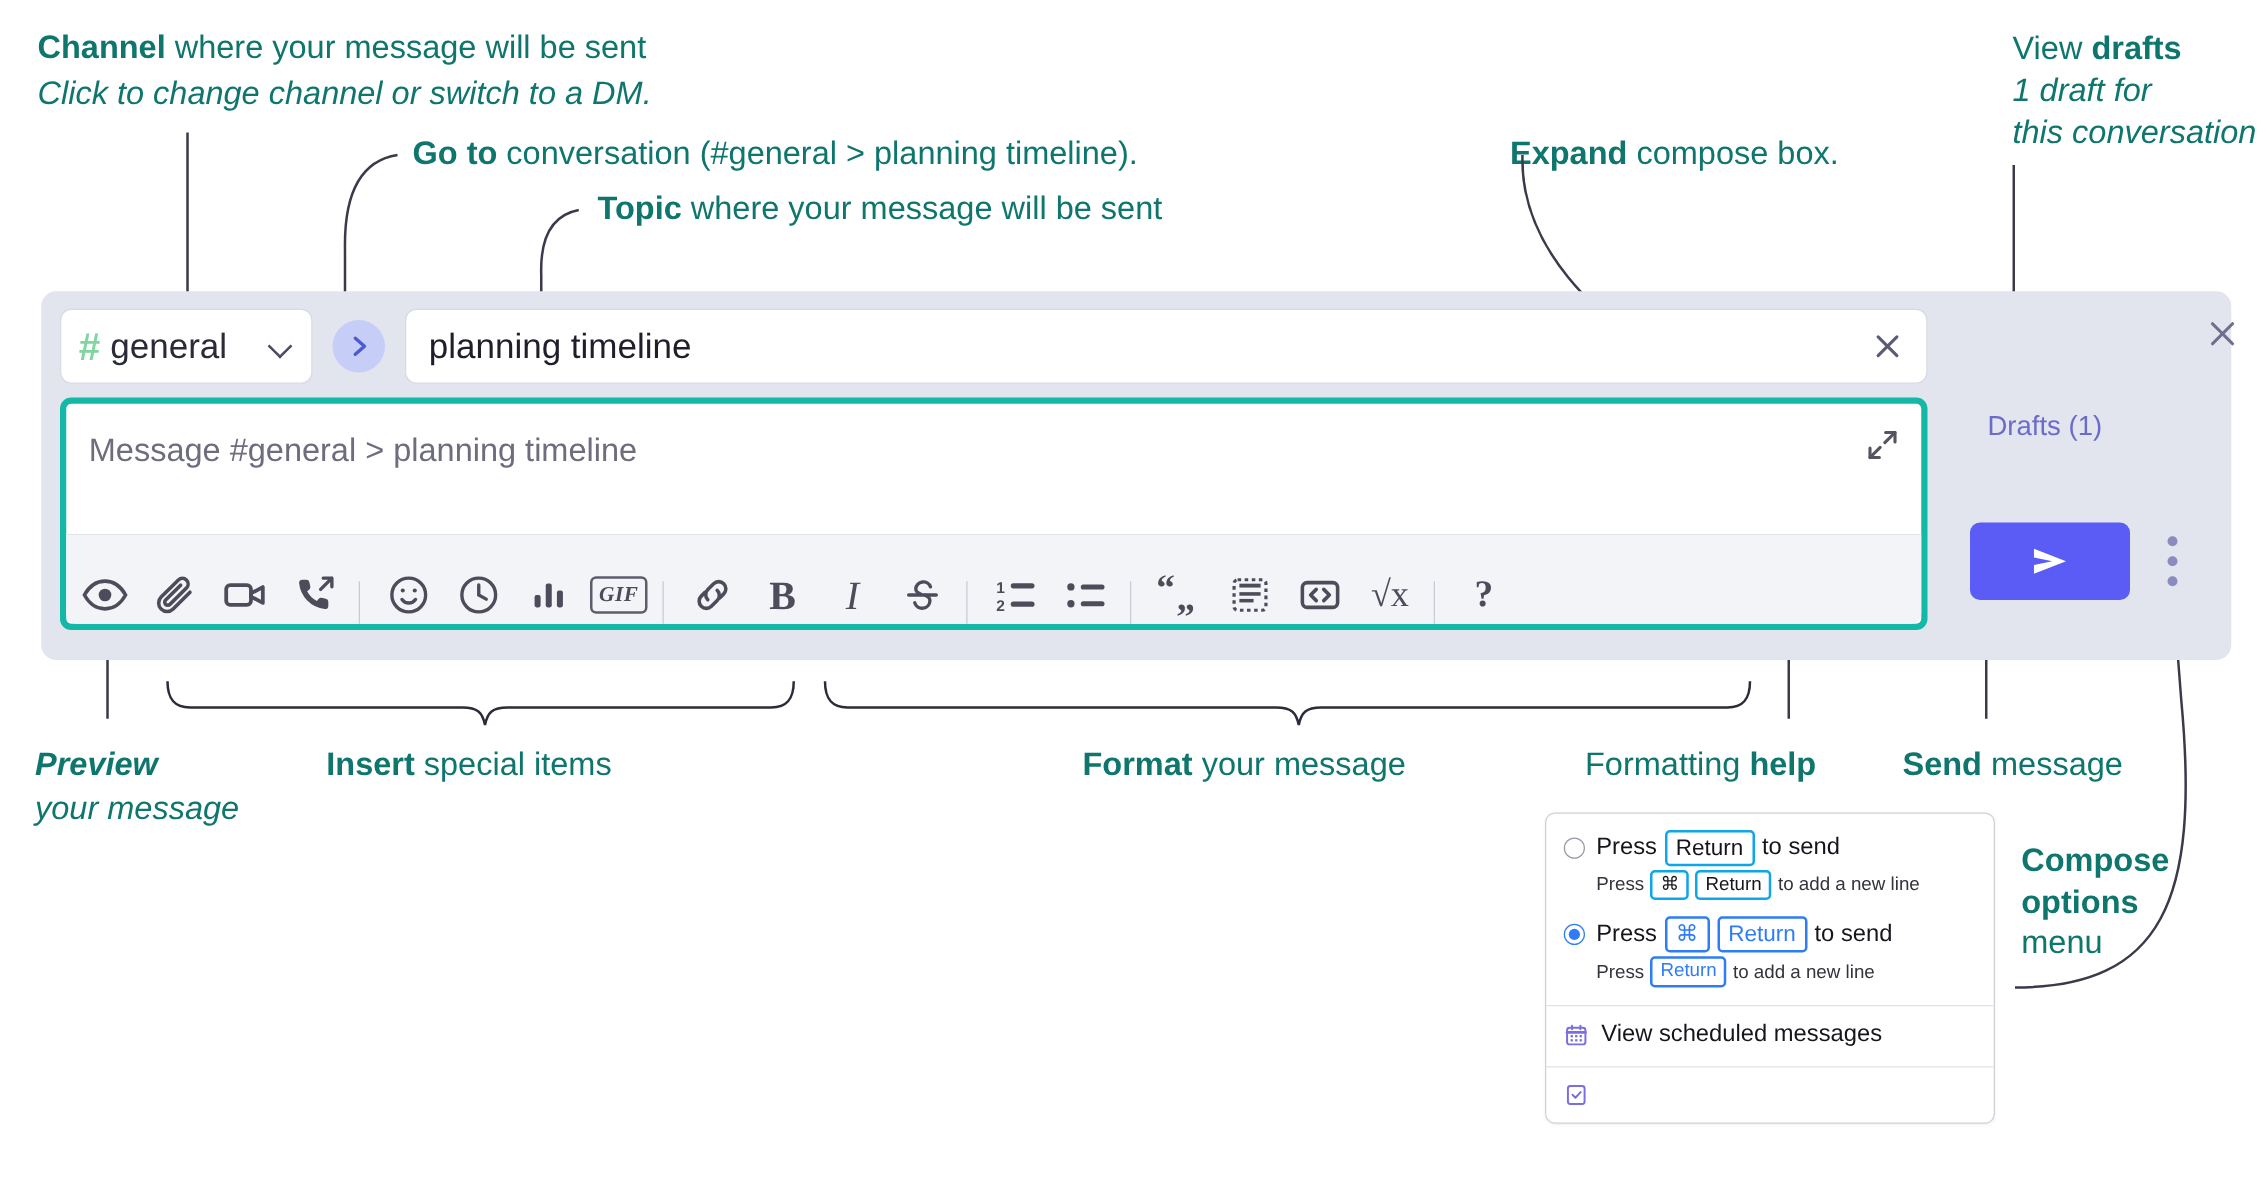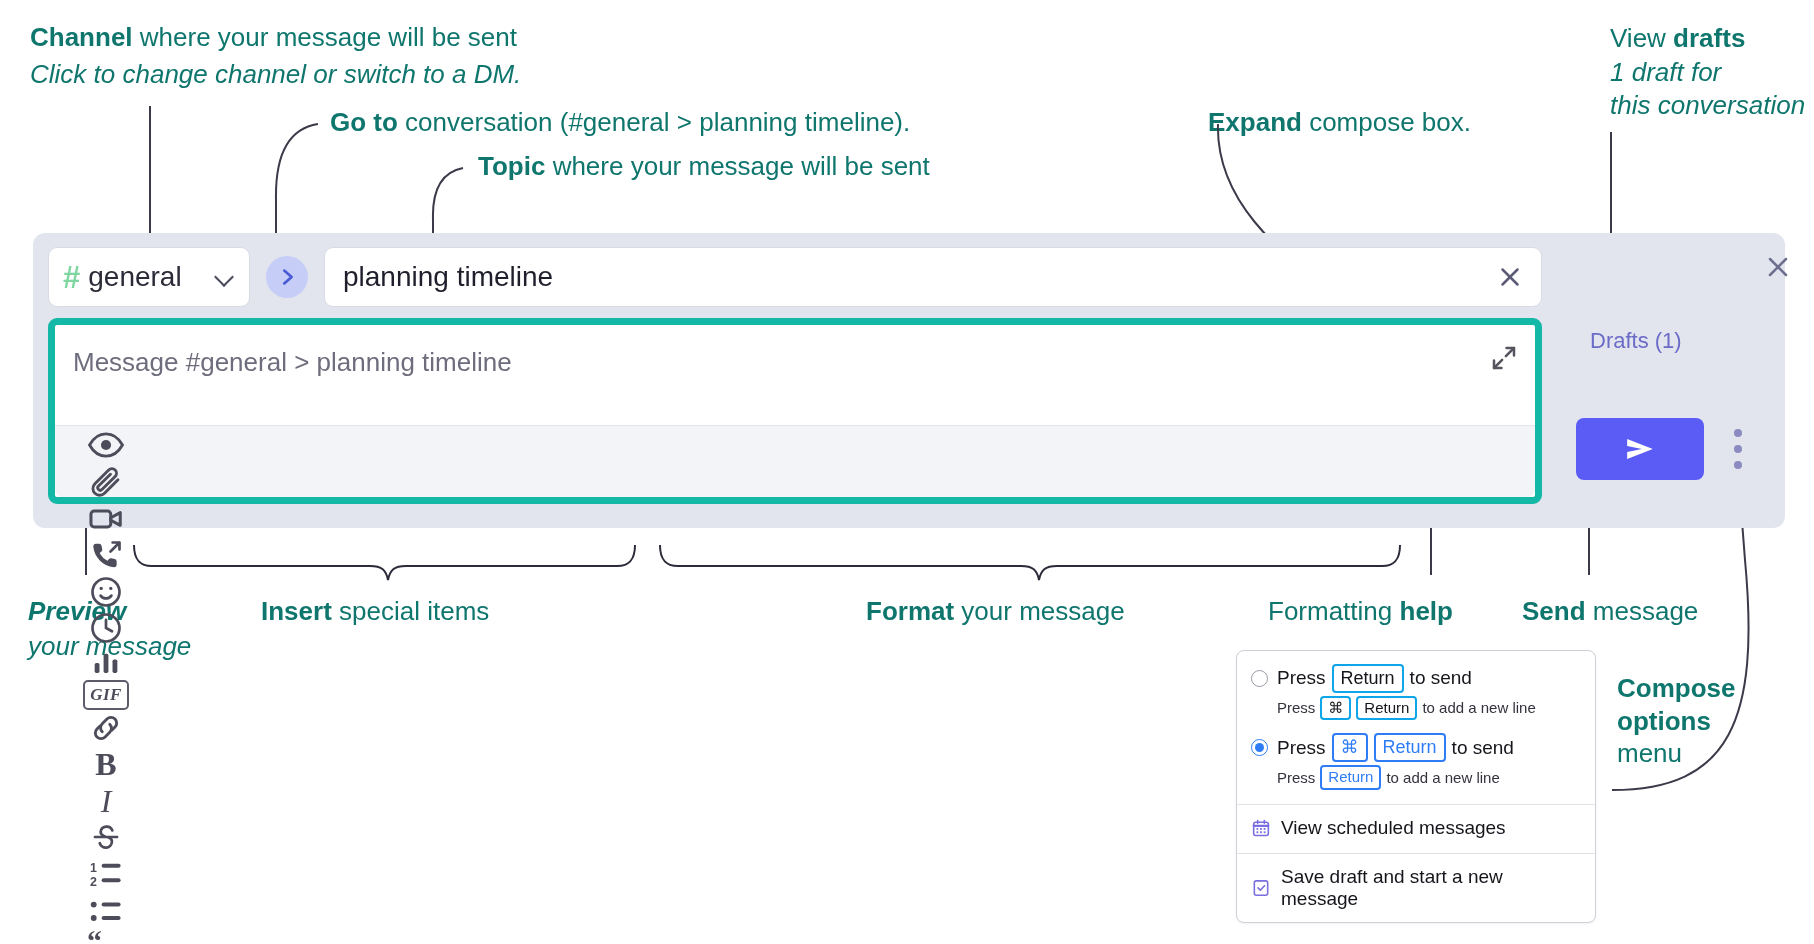--- a/index.html
+++ b/index.html
@@ -52,35 +52,35 @@
   .goto-btn svg { display:block; }
   .topic-field {
     flex:1; height: 60px; background:#fff; border:1px solid #d8dbe5; border-radius: 9px;
     display:flex; align-items:center; padding: 0 14px 0 18px;
   }
   .topic-text { flex:1; font-size: 28px; color:#1f1f2c; }
   .topic-clear { width: 34px; height:34px; display:flex; align-items:center; justify-content:center; }
 
   .editor {
     margin-top: 10px;
-    background:#fff; border:7px solid #14b8a6; border-radius: 9px;
+    background:#fff; border:5px solid #14b8a6; border-radius: 9px;
     height: 186px; position: relative;
   }
   .placeholder {
     position:absolute; left: 18px; top: 22px;
     font-size: 26px; color: #6d6d7d;
   }
   .expand-btn { position:absolute; right: 14px; top: 18px; width:32px; height:32px; }
 
   .toolbar {
     position:absolute; left:0; right:0; bottom: 0;
     height: 72px; background: #f3f4f8;
     border-top: 1px solid #e2e4ea;
     border-radius: 0 0 8px 8px;
-    display:flex; align-items:flex-start; padding: 0 28px; flex-direction: column;
+    display:flex; align-items:flex-end; padding: 0 8px;
   }
   .tb { width: 46px; height: 46px; display:flex; align-items:center; justify-content:center; margin-right: 10px; }
   .tb-gap { margin-right: 4px; }
   .divider { width: 1px; height: 34px; background:#c9cad4; margin: 0 16px 0 8px; }
   .gifbox {
     border:2.4px solid #5c5c6b; border-radius:5px; font-size:17px; font-weight:700;
     letter-spacing:0.5px; padding: 3px 5px; color:#4c4c5a; font-style: italic;
     font-family:"Liberation Serif", serif;
   }
   .bold-i { font-family:"Liberation Serif", serif; font-size: 32px; font-weight: 700; color:#4c4c5a; }
@@ -483,15 +483,14 @@
     <span>View scheduled messages</span>
   </div>
 
   <div class="menu-sep"></div>
 
   <div class="menu-item">
     <svg width="20" height="20" viewBox="0 0 24 24" fill="none" stroke="#7a6ee0" stroke-width="1.9" stroke-linecap="round" stroke-linejoin="round">
       <rect x="4" y="3.4" width="16" height="17.2" rx="2.4"></rect>
       <polyline points="8.4 11.8 11.2 14.6 16.2 9.2"></polyline>
     </svg>
-    <span>Save draft and start a new message</span>
   </div>
 </div>
 
 </body></html>

